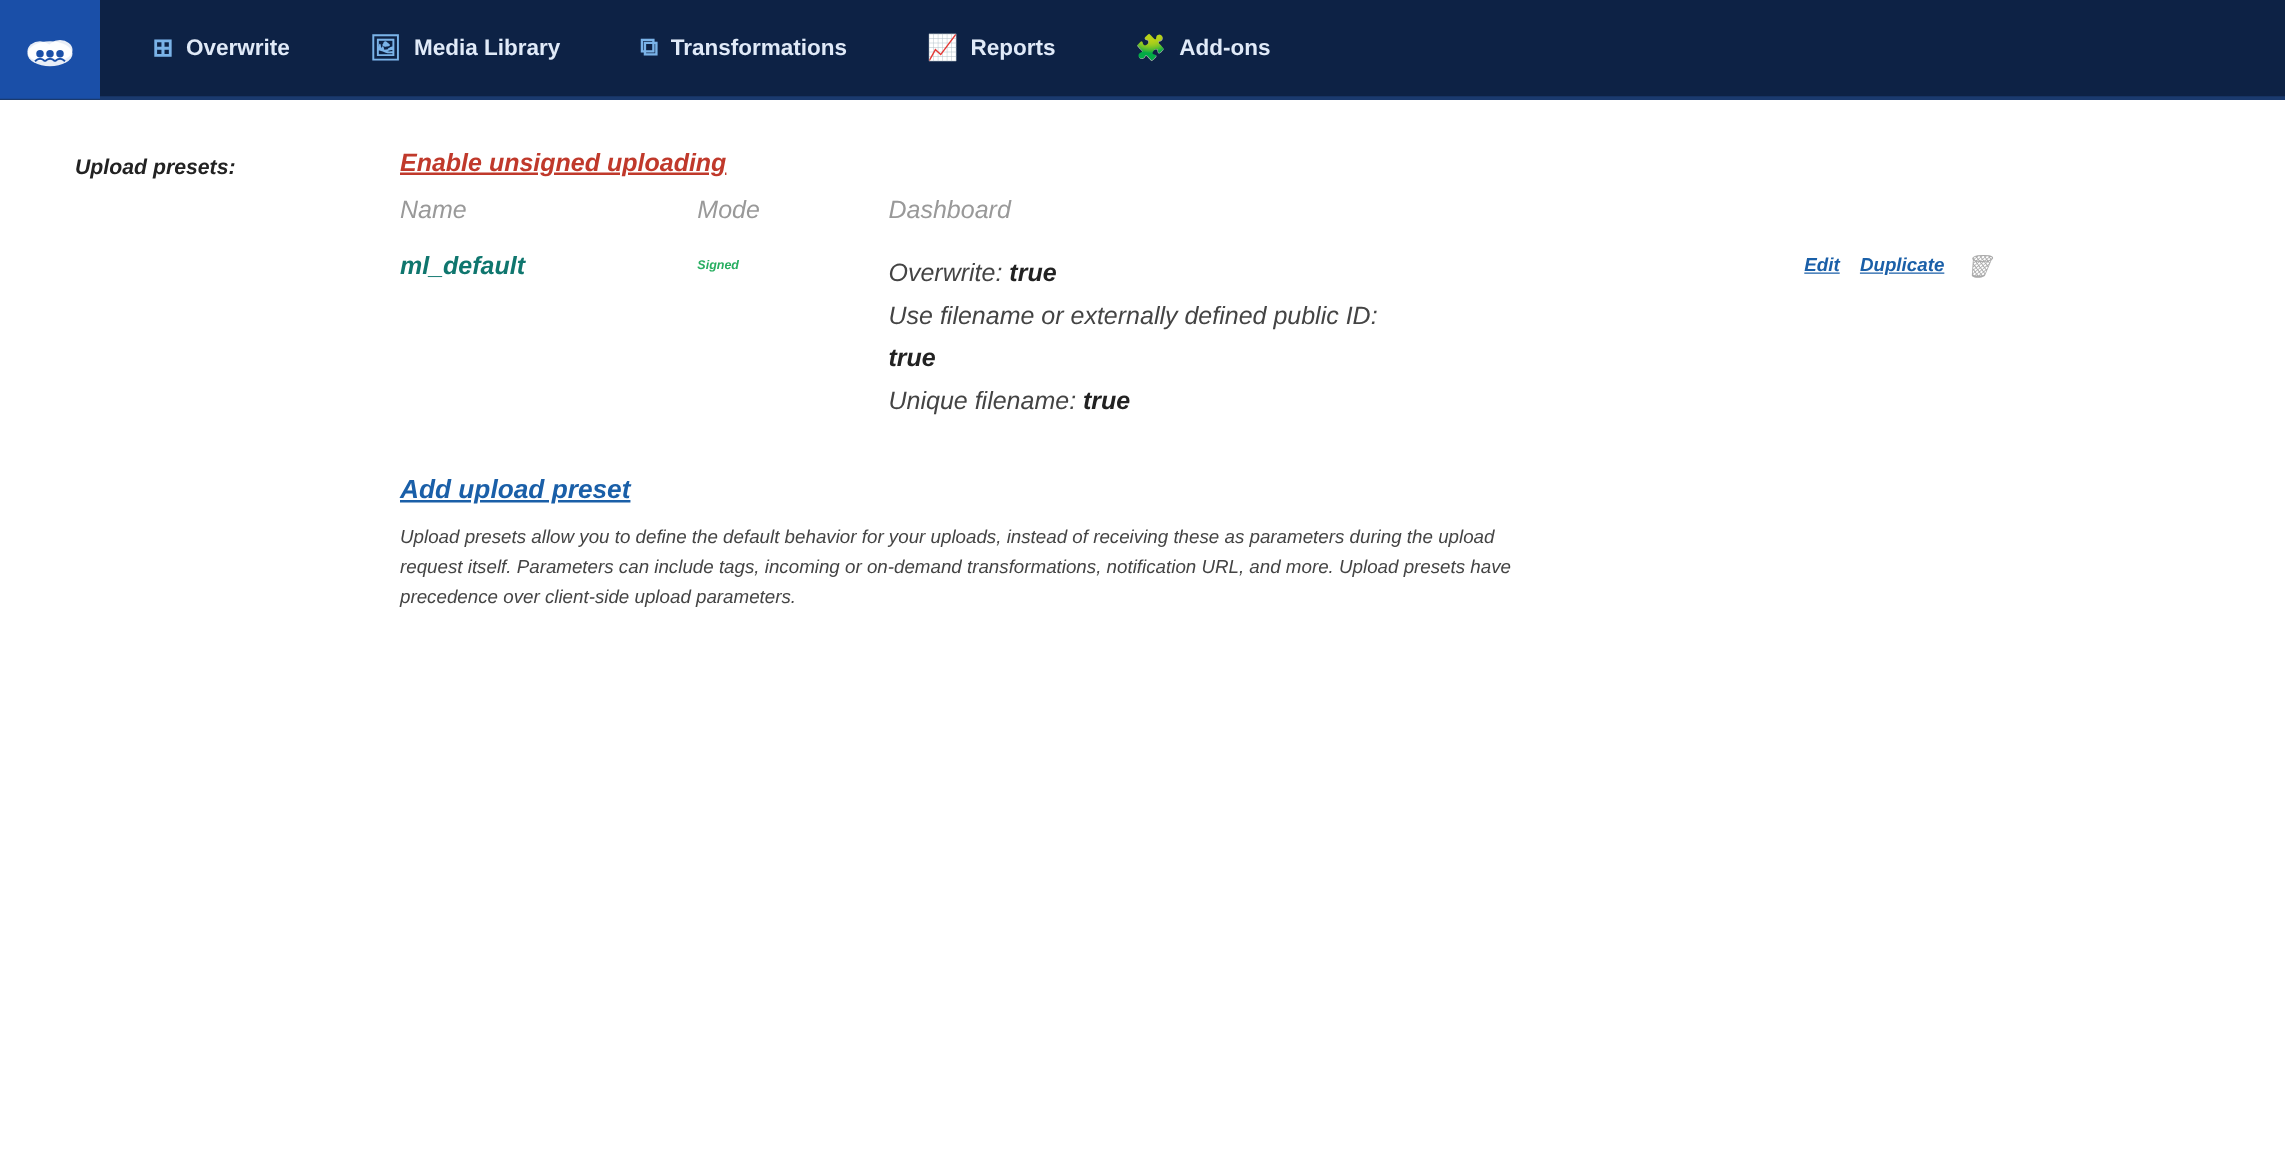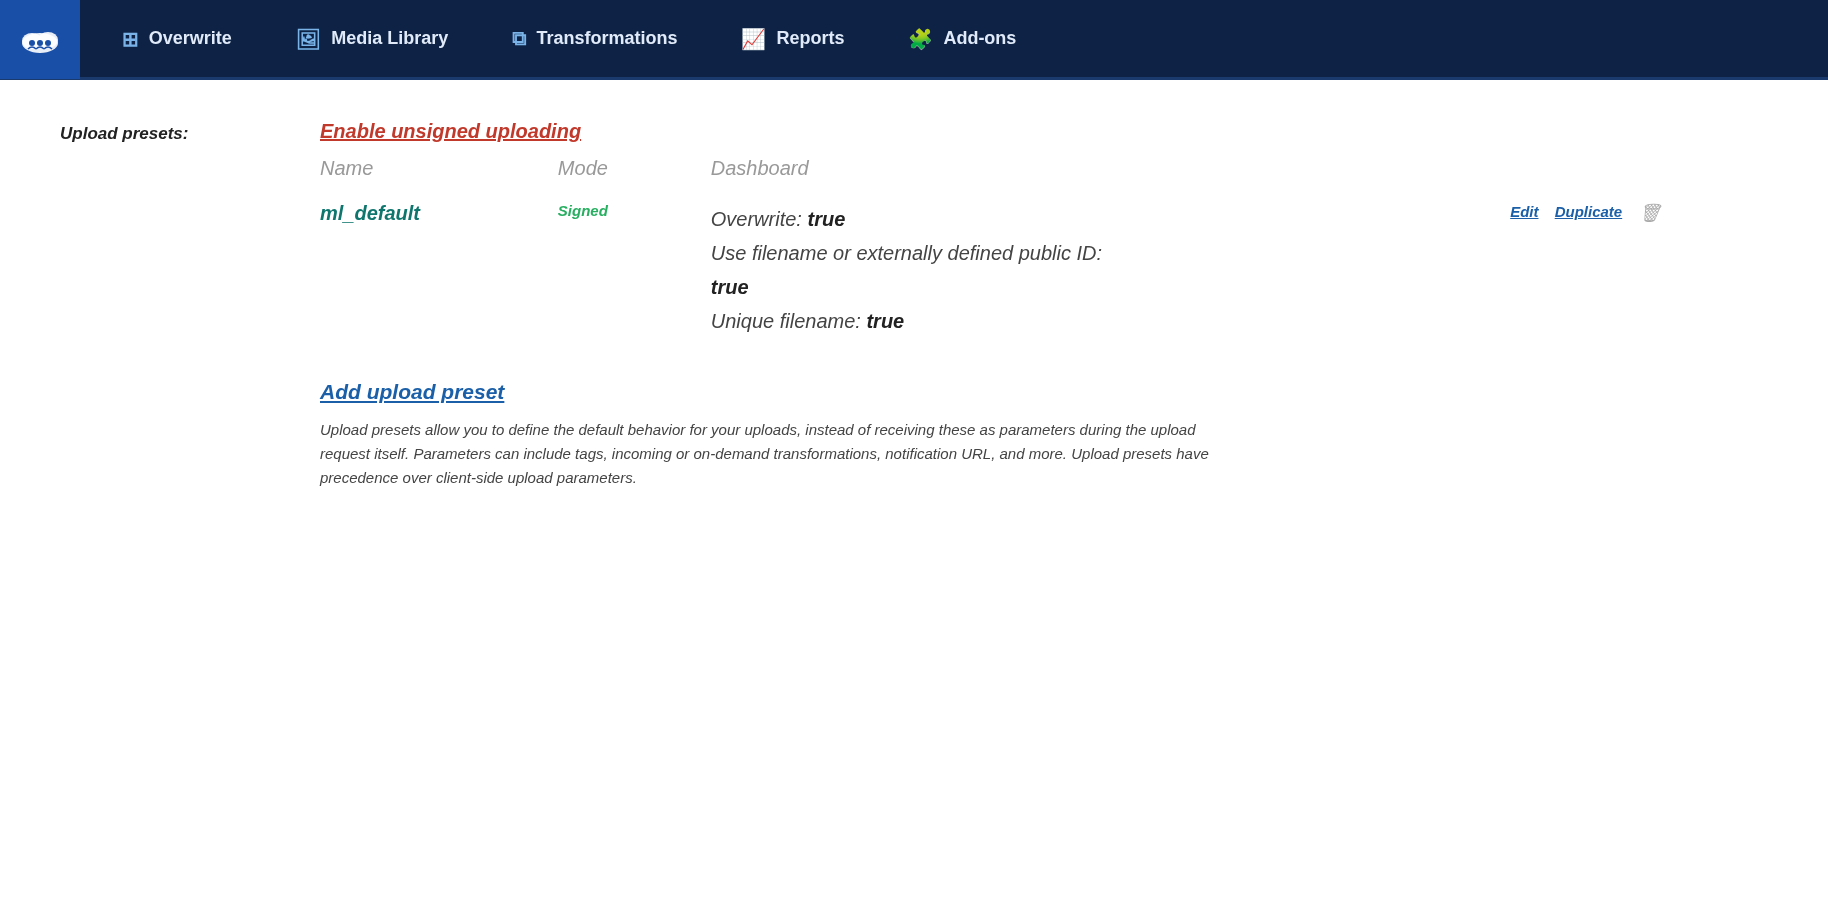--- a/index.html
+++ b/index.html
@@ -110,32 +110,31 @@
       vertical-align: top;
     }
     .preset-name {
       color: #0f766e;
       font-weight: 600;
       font-size: 20px;
     }
     .preset-mode-signed {
       color: #27ae60;
       font-weight: 700;
-      font-size: 15px;
+      font-size: 10px;
     }
     .settings-text {
       color: #444;
       font-size: 20px;
       line-height: 1.7;
     }
     .settings-text strong { font-weight: 700; color: #222; }
     .actions-cell {
       white-space: nowrap;
       padding-top: 14px;
-      text-align: center;
     }
     .action-link {
       color: #1a5fa8;
       font-weight: 600;
       font-size: 15px;
       text-decoration: underline;
       cursor: pointer;
       margin-right: 12px;
     }
     .trash-icon {

